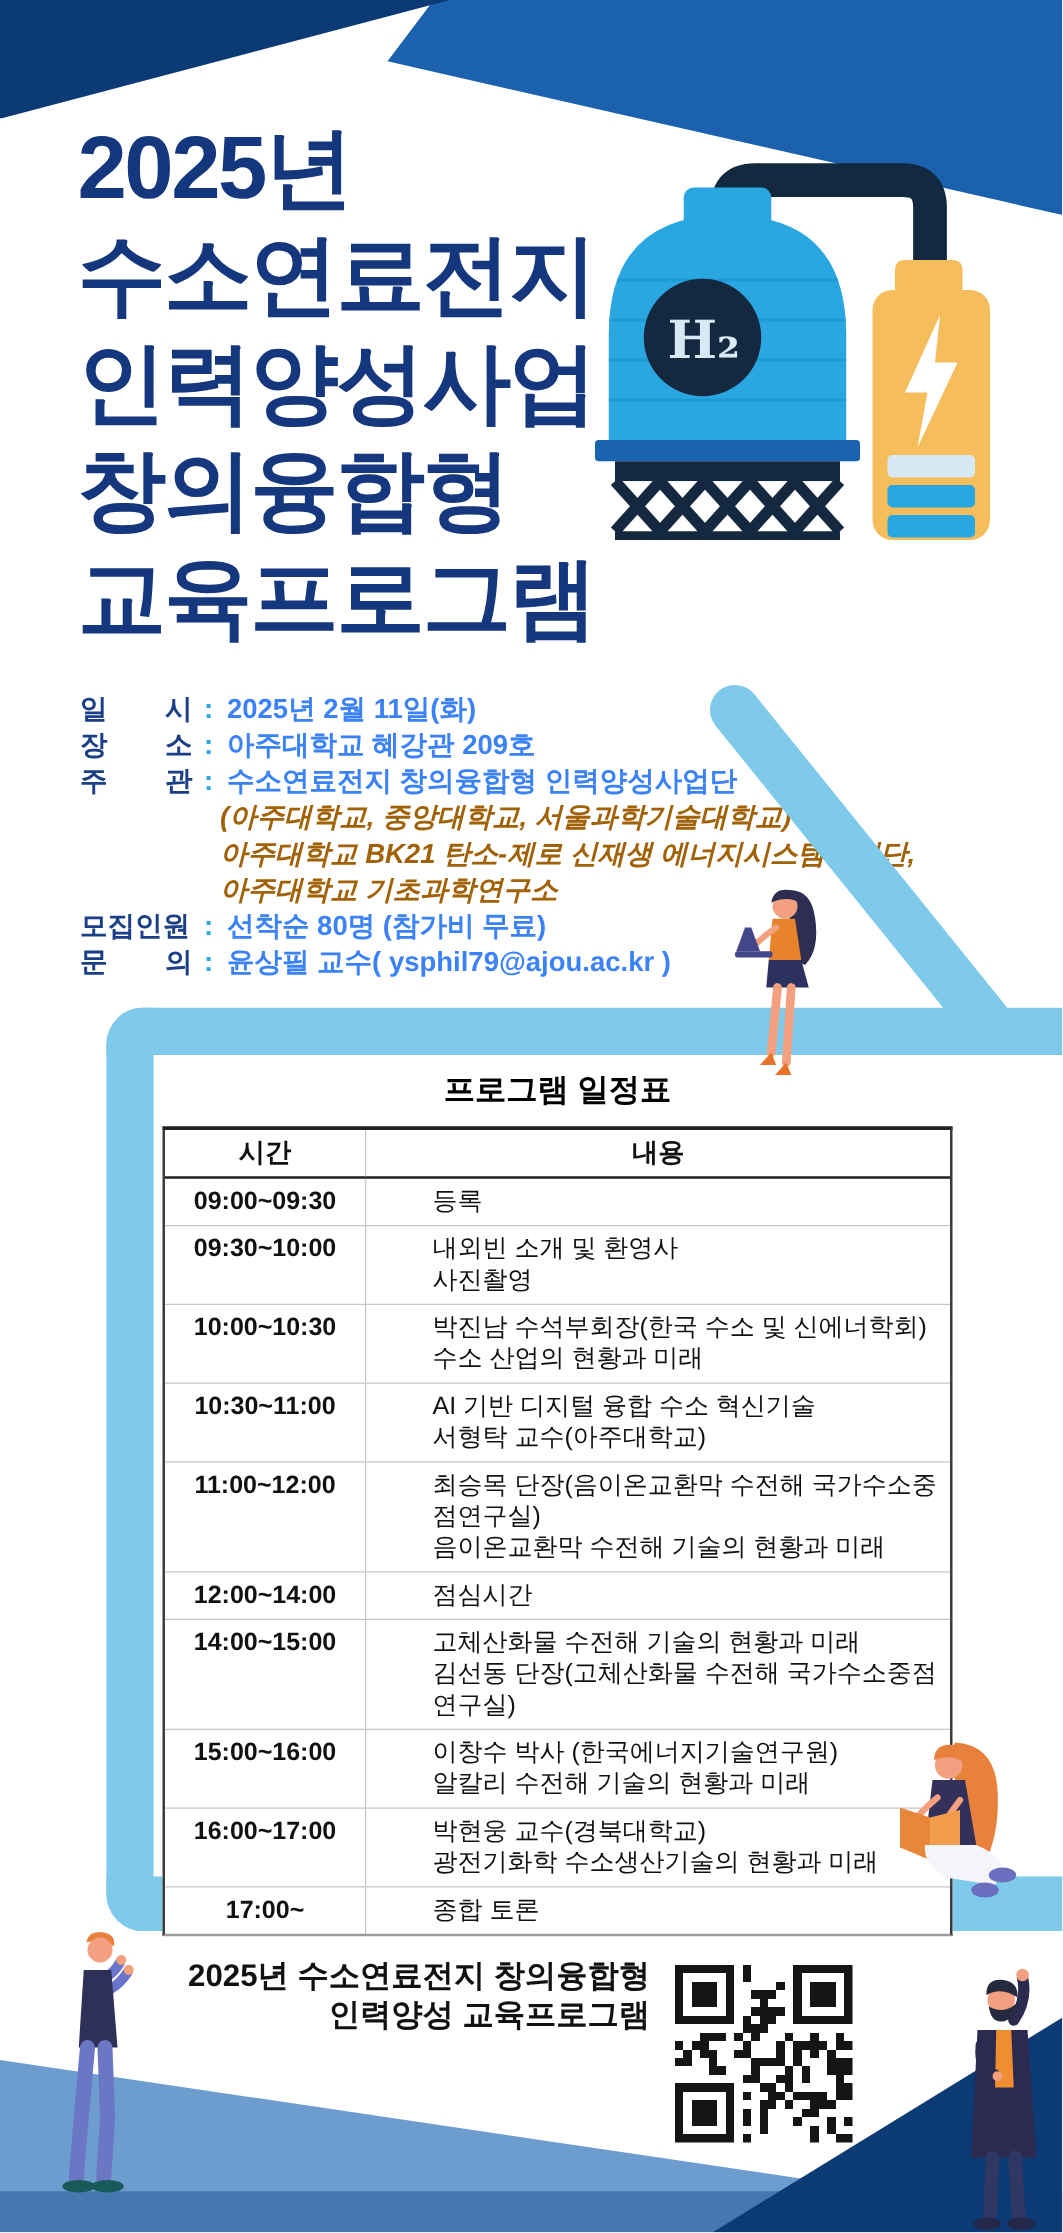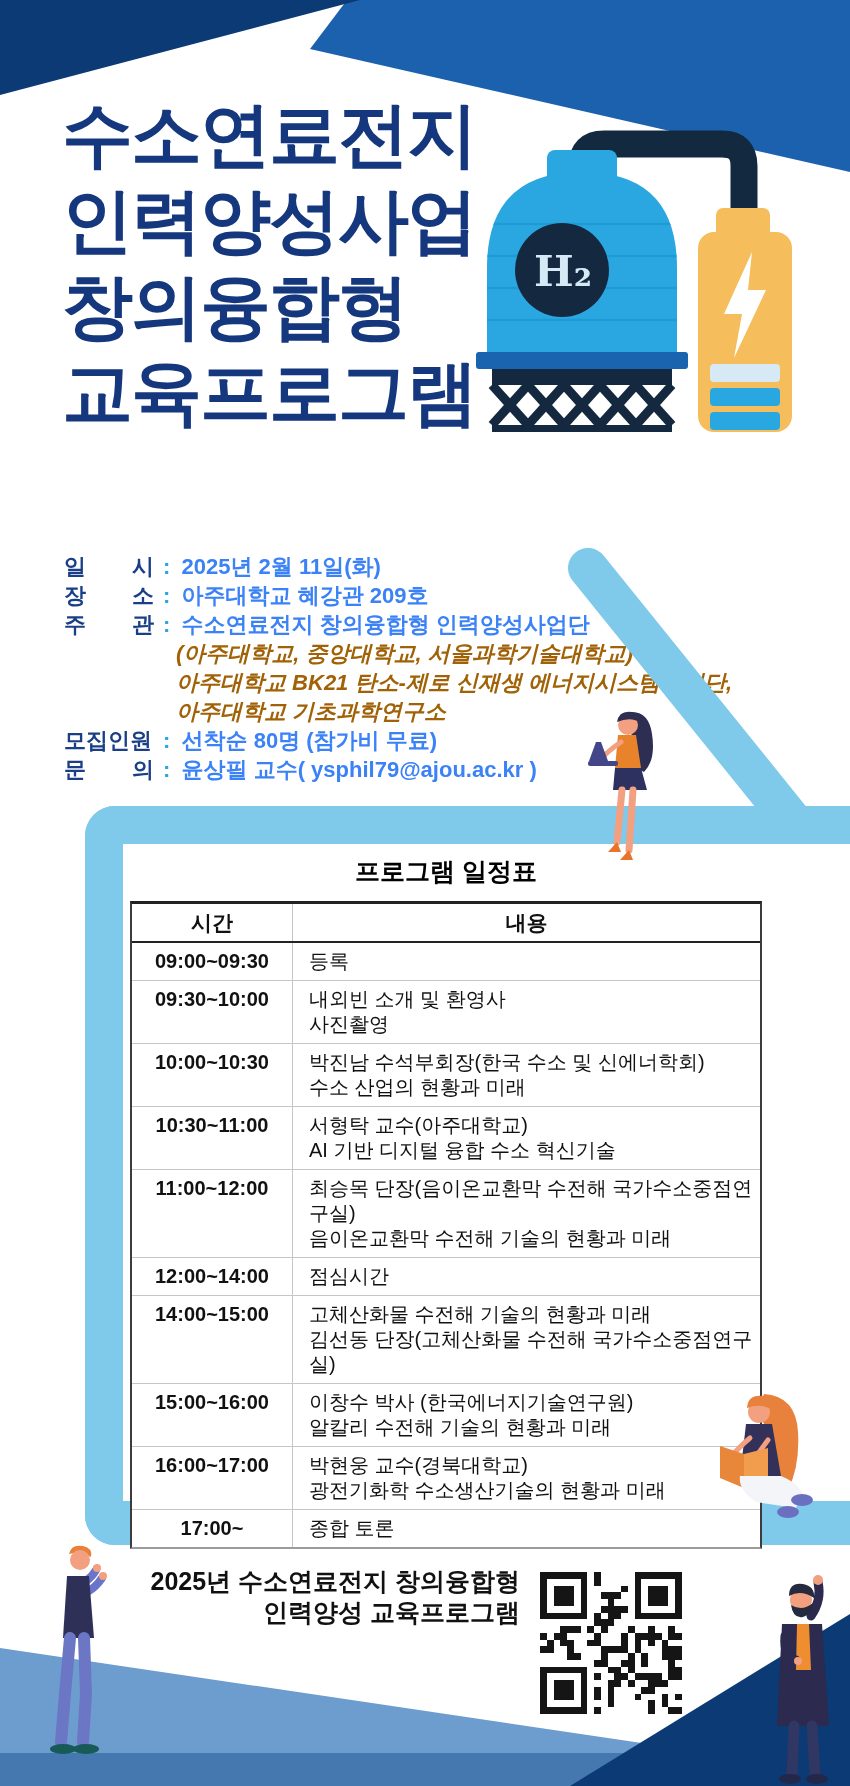--- a/index.html
+++ b/index.html
@@ -25,21 +25,21 @@
         border-left:38px solid #7fc9ea;border-top:38px solid #7fc9ea;border-bottom:44px solid #7fc9ea;
         border-radius:30px 0 0 30px;}
   .frame-diagonal{position:absolute;left:568px;top:548px;width:366px;height:40px;background:#7fc9ea;
         border-radius:20px;transform-origin:20px 20px;transform:rotate(51.1deg);}
   
   .schedule{position:absolute;left:130px;top:855px;width:632px;color:#111;}
   .schedule-title{text-align:center;font-size:25px;font-weight:800;color:#000;margin-bottom:13px;}
   .table{border-top:3px solid #222;border-left:2px solid #3c3c3c;border-right:2px solid #3c3c3c;
         border-bottom:2px solid #9b9b9b;background:#fff;}
   .t-head{display:flex;border-bottom:2px solid #222;}
-  .t-row{display:flex;border-bottom:1px solid #c6c6c6;}
+  .t-row{display:flex;border-bottom:1px solid #c6c6c6;gap:37px;}
   .t-row:last-child{border-bottom:none;}
   .t-time{width:160px;flex:none;text-align:center;padding:6px 0;font-size:20px;font-weight:700;
         border-right:1px solid #c6c6c6;line-height:25px;}
   .t-content{flex:1;padding:6px 0 6px 16px;font-size:20px;font-weight:500;line-height:25px;}
   .t-head .t-time,.t-head .t-content{font-weight:700;font-size:21px;padding:6px 0;}
   .t-head .t-content{text-align:center;padding-left:0;}
   
   .register{position:absolute;left:110px;top:1566px;width:410px;text-align:right;}
   .register-headline{font-size:35px;font-weight:900;color:#f5a11c;line-height:40px;margin-bottom:3px;}
   .register-line{font-size:25px;font-weight:700;color:#111;line-height:31px;}
@@ -54,20 +54,21 @@
 </style>
 </head>
 <body>
 
 <div class="page">
 
   <div class="shape-top-blue"></div>
   <div class="shape-top-navy"></div>
 
   <div class="title">
+      <div>2025년</div>
       <div>수소연료전지</div>
       <div>인력양성사업</div>
       <div>창의융합형</div>
       <div>교육프로그램</div>
     </div>
 
   <svg class="figure" style="left:450px;top:128px;width:360px;height:312px" viewBox="0 0 360 312">
     <defs>
         <clipPath id="domeclip">
           <path d="M37,140 Q37,44 132,44 Q227,44 227,140 L227,224 L37,224 Z"></path>
@@ -146,22 +147,22 @@
           <div class="t-row">
             <div class="t-time">10:00~10:30</div>
             <div class="t-content">
               <div>박진남 수석부회장(한국 수소 및 신에너학회)</div>
               <div>수소 산업의 현황과 미래</div>
             </div>
           </div>
           <div class="t-row">
             <div class="t-time">10:30~11:00</div>
             <div class="t-content">
+              <div>AI 기반 디지털 융합 수소 혁신기술</div>
               <div>서형탁 교수(아주대학교)</div>
-              <div>AI 기반 디지털 융합 수소 혁신기술</div>
             </div>
           </div>
           <div class="t-row">
             <div class="t-time">11:00~12:00</div>
             <div class="t-content">
               <div>최승목 단장(음이온교환막 수전해 국가수소중점연구실)</div>
               <div>음이온교환막 수전해 기술의 현황과 미래</div>
             </div>
           </div>
           <div class="t-row">

